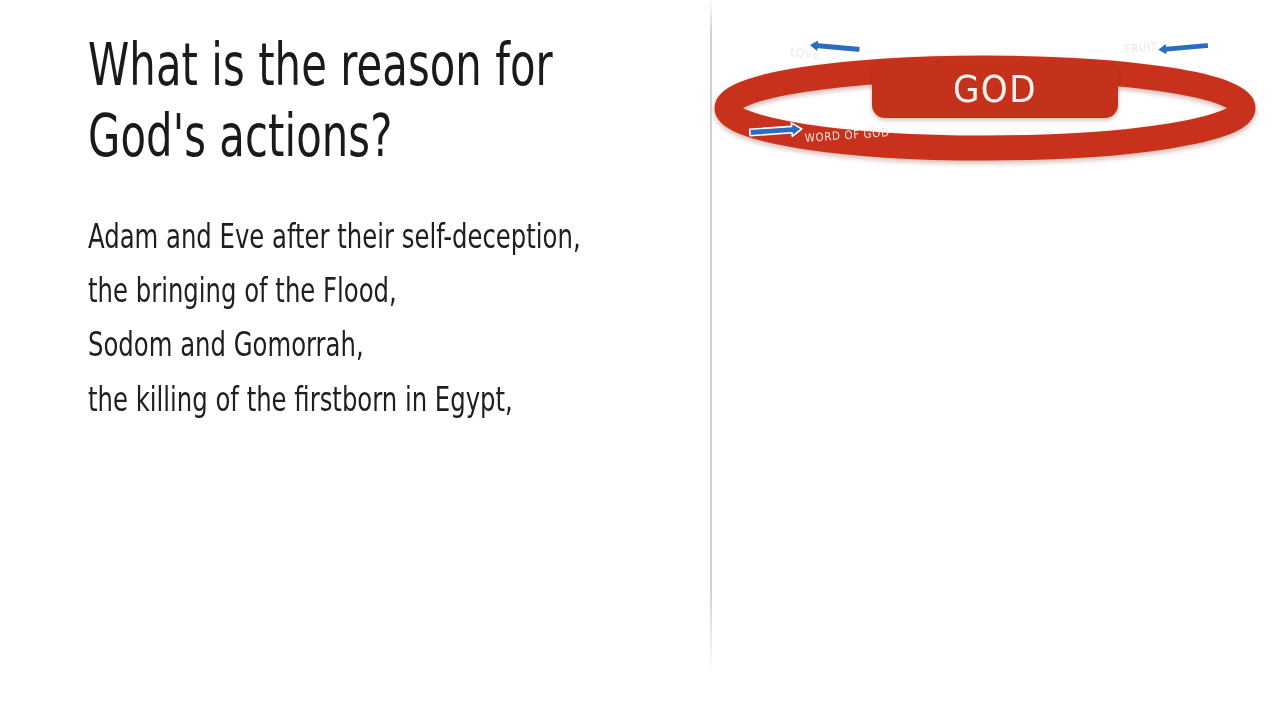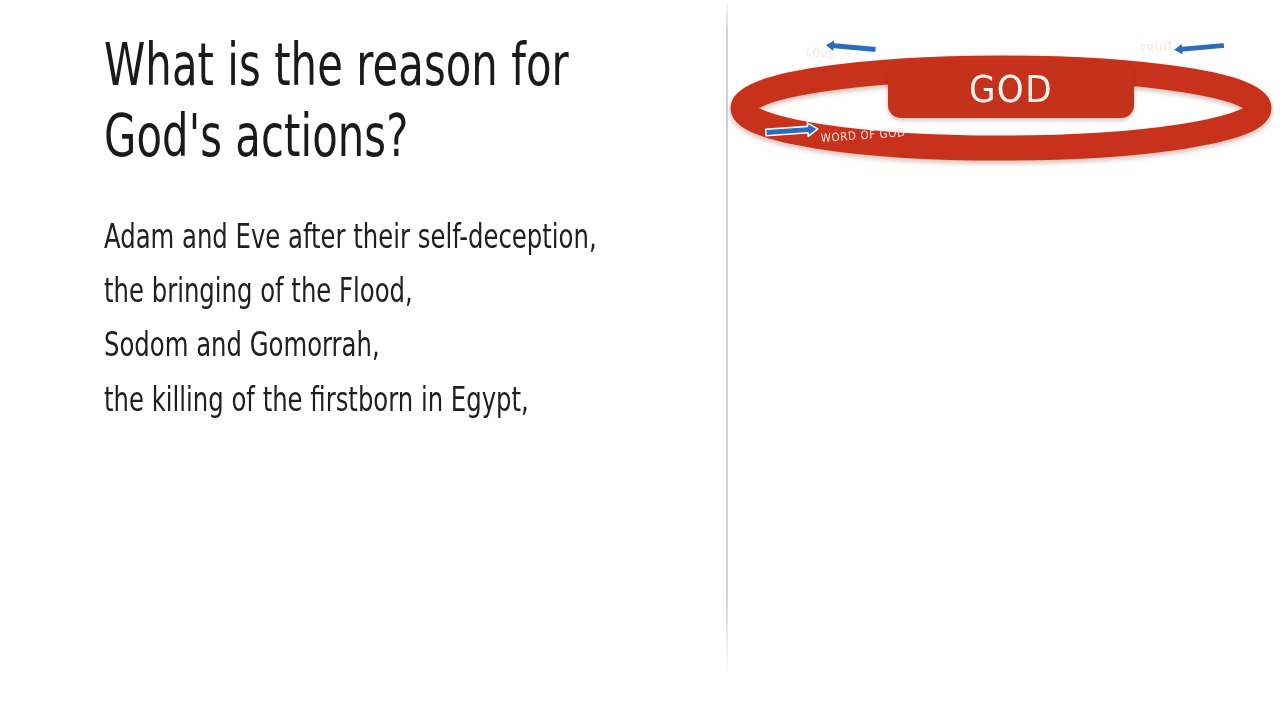--- a/index.html
+++ b/index.html
@@ -14,21 +14,20 @@
     overflow: hidden;
     font-family: "Liberation Sans", sans-serif;
     -webkit-font-smoothing: antialiased;
   }
 
   .slide {
     position: relative;
     width: 1108px;
     height: 720px;
     background: #ffffff;
-    margin-left: 16px;
   }
 
   
   .divider {
     position: absolute;
     left: 710px;
     top: 0px;
     width: 2px;
     height: 672px;
     background: linear-gradient(to bottom,

